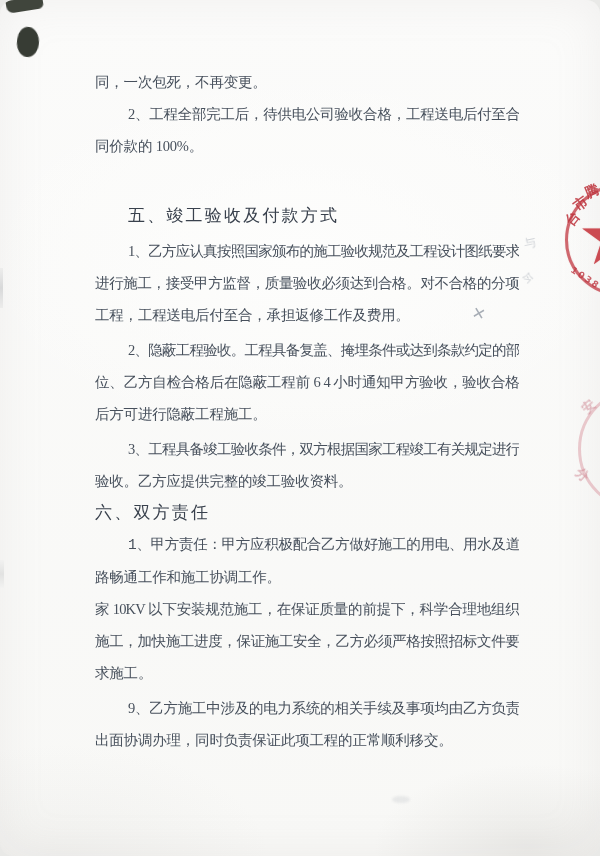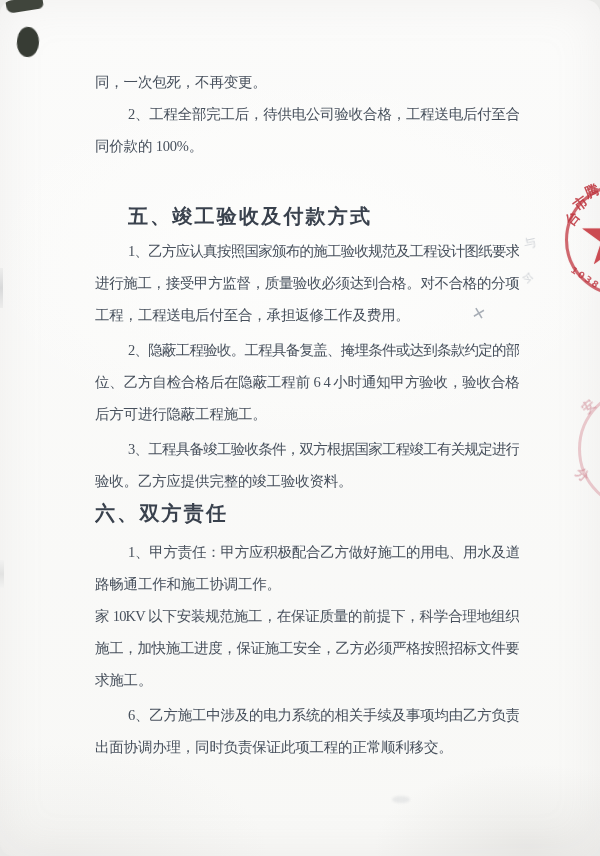--- a/index.html
+++ b/index.html
@@ -20,21 +20,21 @@
   
   .content{
     position:absolute;left:95px;top:66px;width:424px;
     font-size:14.5px;line-height:32px;color:#47505c;
     letter-spacing:-0.2px;
   }
   .line{height:32px;overflow:hidden;white-space:nowrap;}
   .line.fill{white-space:normal;text-align:justify;text-align-last:justify;letter-spacing:-0.8px;}
   .line.indent{padding-left:33px;}
   .line.indent.fill{letter-spacing:-1.2px;}
-  .line.bold{font-weight:bold;color:#39414d;font-size:20px;letter-spacing:2.2px;}
+  .line.bold{font-weight:normal;color:#39414d;font-size:17px;letter-spacing:2.2px;}
   
   .seal1-ring{
     position:absolute;left:565px;top:184px;width:106px;height:106px;
     border:3.2px solid rgba(195,61,70,0.78);border-radius:50%;
     box-shadow:0 0 1px rgba(195,61,70,0.35), inset 0 0 1px rgba(195,61,70,0.35);
   }
   .seal1-star{
     position:absolute;left:577px;top:197px;
     font-size:80px;line-height:1;color:rgba(199,58,66,0.82);
     font-family:"DejaVu Sans",sans-serif;
@@ -115,26 +115,26 @@
       <div class="line indent bold" style="margin-top: 38px;">五、竣工验收及付款方式</div>
       <div class="line indent fill" style="margin-top: 3px;">1、乙方应认真按照国家颁布的施工验收规范及工程设计图纸要求</div>
       <div class="line fill">进行施工，接受甲方监督，质量验收必须达到合格。对不合格的分项</div>
       <div class="line">工程，工程送电后付至合，承担返修工作及费用。</div>
       <div class="line indent fill" style="margin-top: 3px;">2、隐蔽工程验收。工程具备复盖、掩埋条件或达到条款约定的部</div>
       <div class="line fill">位、乙方自检合格后在隐蔽工程前 6 4 小时通知甲方验收，验收合格</div>
       <div class="line">后方可进行隐蔽工程施工。</div>
       <div class="line indent fill" style="margin-top: 3px;">3、工程具备竣工验收条件，双方根据国家工程竣工有关规定进行</div>
       <div class="line">验收。乙方应提供完整的竣工验收资料。</div>
       <div class="line bold">六、双方责任</div>
-      <div class="line indent fill" style="margin-top: 7px;">1、甲方责任：甲方应积极配合乙方做好施工的用电、用水及道</div>
+      <div class="line indent fill" style="margin-top: 0; font-family: Liberation Mono, monospace;">1、甲方责任：甲方应积极配合乙方做好施工的用电、用水及道</div>
       <div class="line">路畅通工作和施工协调工作。</div>
       <div class="line fill">家 10KV 以下安装规范施工，在保证质量的前提下，科学合理地组织</div>
       <div class="line fill">施工，加快施工进度，保证施工安全，乙方必须严格按照招标文件要</div>
       <div class="line">求施工。</div>
-      <div class="line indent fill" style="margin-top: 3px;">6、乙方施工中涉及的电力系统的相关手续及事项均由乙方负责</div>
+      <div class="line indent fill" style="margin-top: 3px;">9、乙方施工中涉及的电力系统的相关手续及事项均由乙方负责</div>
       <div class="line">出面协调办理，同时负责保证此项工程的正常顺利移交。</div>
     </div>
 
   <div>
     <div class="seal1-ring"></div>
     <span class="seal1-star">★</span>
     <span class="seal1-c c0">台</span>
     <span class="seal1-c c1">市</span>
     <span class="seal1-c c2">腾</span>
     <span class="seal1-num">1038</span>

